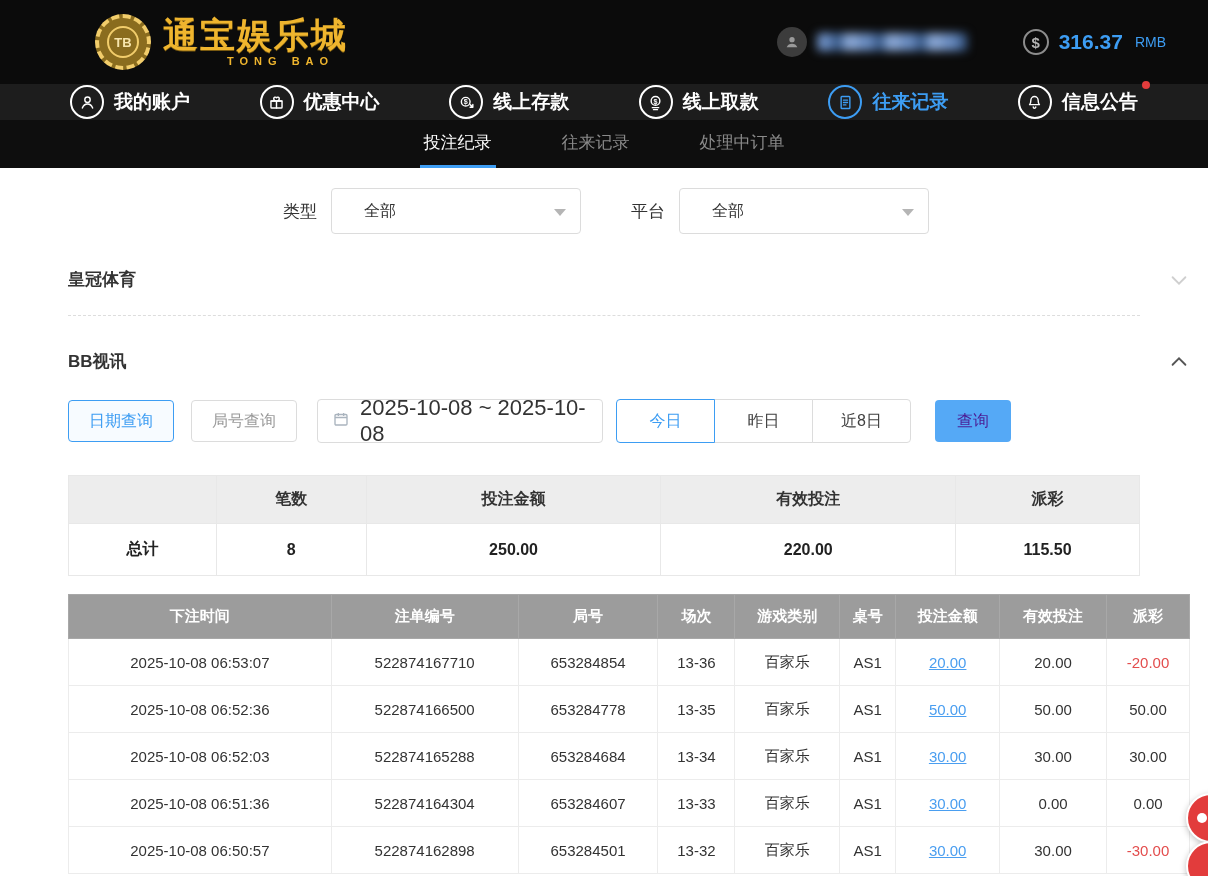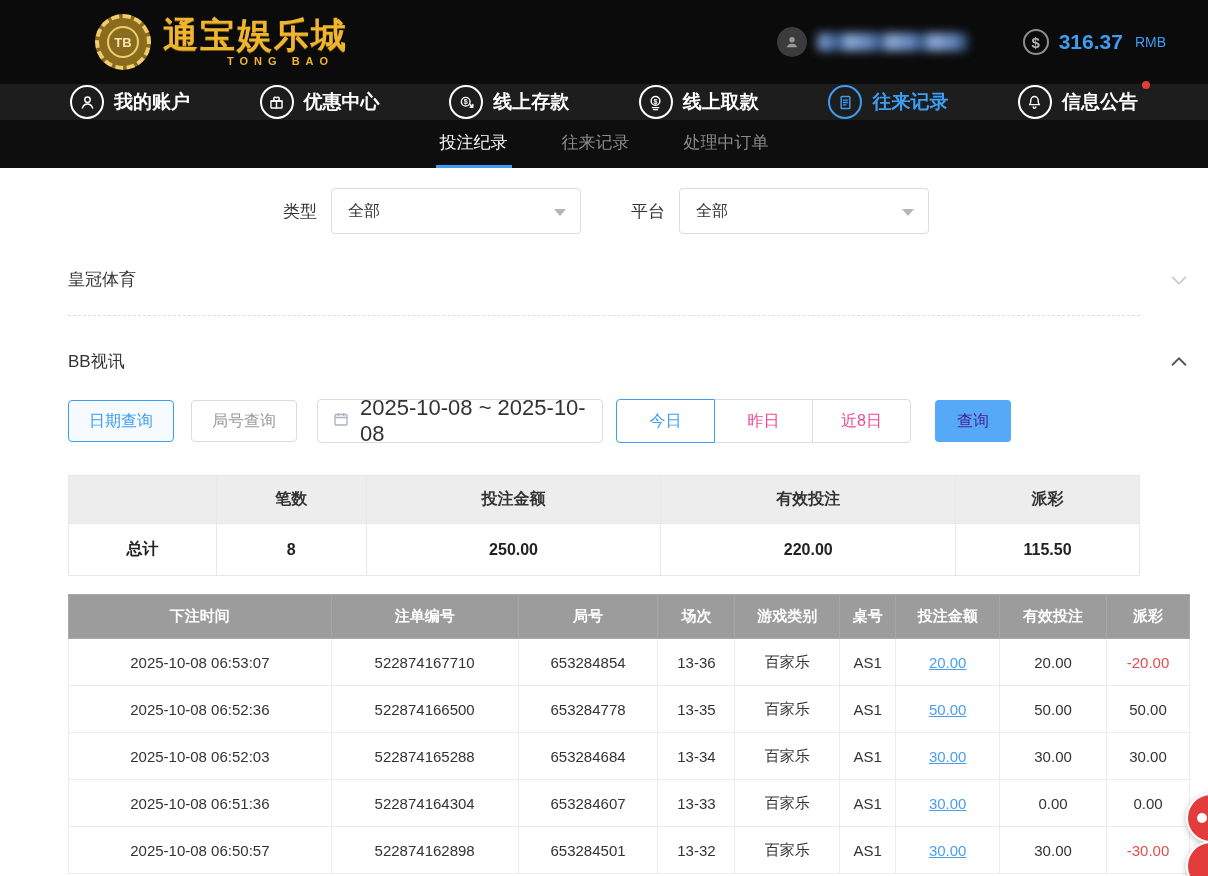--- a/index.html
+++ b/index.html
@@ -39,61 +39,61 @@
   .nav-item.active { color:#3d9df3; }
   .nav-icon { width:34px; height:34px; border:2px solid currentColor; border-radius:50%;
     display:flex; align-items:center; justify-content:center; flex:0 0 auto; }
   .nav-icon svg { width:19px; height:19px; stroke:currentColor; fill:none;
     stroke-width:1.8; stroke-linecap:round; stroke-linejoin:round; }
   .nav-badge { position:absolute; top:-4px; right:-12px; width:8px; height:8px;
     border-radius:50%; background:#e23c3c; }
 
   
   .subtabs { height:48px; background:#0e0e0e; display:flex; justify-content:center;
-    gap:46px; }
+    gap:62px; }
   .subtab { color:#8a8a8a; font-size:17px; line-height:46px; position:relative;
     cursor:pointer; padding:0 4px; }
   .subtab.active { color:#ffffff; }
   .subtab.active::after { content:""; position:absolute; left:0; right:0; bottom:0;
     height:3px; background:#3d9df3; }
 
   
   .filter-row { margin:20px 0 0 283px; display:flex; align-items:center; }
   .filter-label { font-size:17px; color:#333; margin-right:14px; }
   .select-box { width:250px; height:46px; border:1px solid #dcdcdc; border-radius:4px;
-    display:flex; align-items:center; padding:0 16px; font-size:16px; color:#333;
+    display:flex; align-items:center; padding:0 32px; font-size:16px; color:#333;
     position:relative; cursor:pointer; background:#fff; }
   .select-caret { position:absolute; right:14px; top:20px; width:0; height:0;
     border-left:6px solid transparent; border-right:6px solid transparent;
     border-top:7px solid #b5b5b5; }
   .filter-gap { width:50px; }
 
   
   .section-head { margin:34px 18px 0 68px; display:flex; align-items:center;
     justify-content:space-between; }
-  .section-title { font-size:17px; font-weight:normal; color:#333; }
+  .section-title { font-size:17px; font-weight:bold; color:#333; }
   .chev { width:22px; height:22px; cursor:pointer; }
   .chev svg { width:22px; height:22px; fill:none; stroke-width:2; stroke-linecap:round; }
   .chev.light svg { stroke:#cfcfcf; }
   .chev.dark svg { stroke:#555; }
   .dashed-sep { margin:24px 68px 0 68px; border-bottom:1px dashed #ddd; }
 
   
   .query-bar { margin:26px 68px 0 68px; display:flex; align-items:center; }
   .btn { height:42px; border-radius:4px; font-size:16px; display:flex;
     align-items:center; justify-content:center; cursor:pointer; background:#fff; }
   .btn-date-query { padding:0 20px; color:#3d9df3; border:1px solid #3d9df3; background:#f7fbff; }
   .btn-round-query { padding:0 20px; color:#9a9a9a; border:1px solid #dcdcdc; margin-left:17px; }
   .date-input { margin-left:20px; height:44px; width:286px; border:1px solid #dcdcdc;
     border-radius:4px; display:flex; align-items:center; gap:10px; padding:0 14px;
     font-size:22px; color:#333; cursor:pointer; }
   .cal-icon svg { width:18px; height:18px; stroke:#aab4be; fill:none; stroke-width:1.8; }
   .preset-group { display:flex; margin-left:13px; }
   .preset { width:99px; height:44px; border:1px solid #dcdcdc; background:#fff;
-    color:#ec4899; font-size:16px; display:flex; align-items:center; justify-content:center;
+    color:#404040; font-size:16px; display:flex; align-items:center; justify-content:center;
     cursor:pointer; margin-left:-1px; }
   .preset:first-child { border-radius:4px 0 0 4px; margin-left:0; }
   .preset:last-child { border-radius:0 4px 4px 0; }
   .preset.active { color:#3d9df3; border-color:#3d9df3; z-index:1; }
   .btn-search { margin-left:24px; width:76px; background:#55a9f6; color:#4c1d95; border:none; }
 
   
   .summary-table { margin:32px 68px 0 68px; width:1072px; border-collapse:collapse; }
   .summary-table th, .summary-table td { border:1px solid #e8e8e8; text-align:center;
     font-size:16px; }

